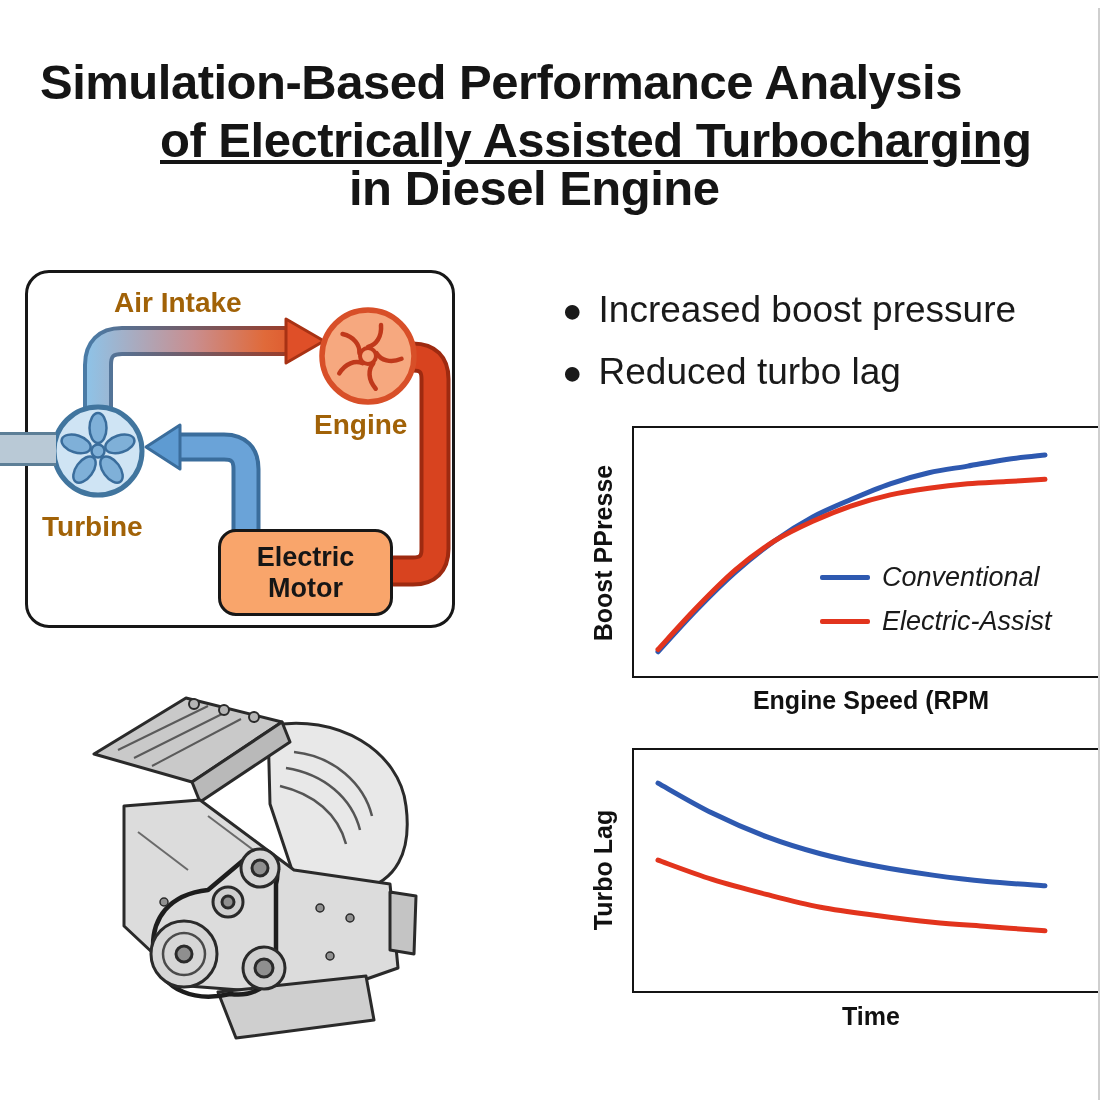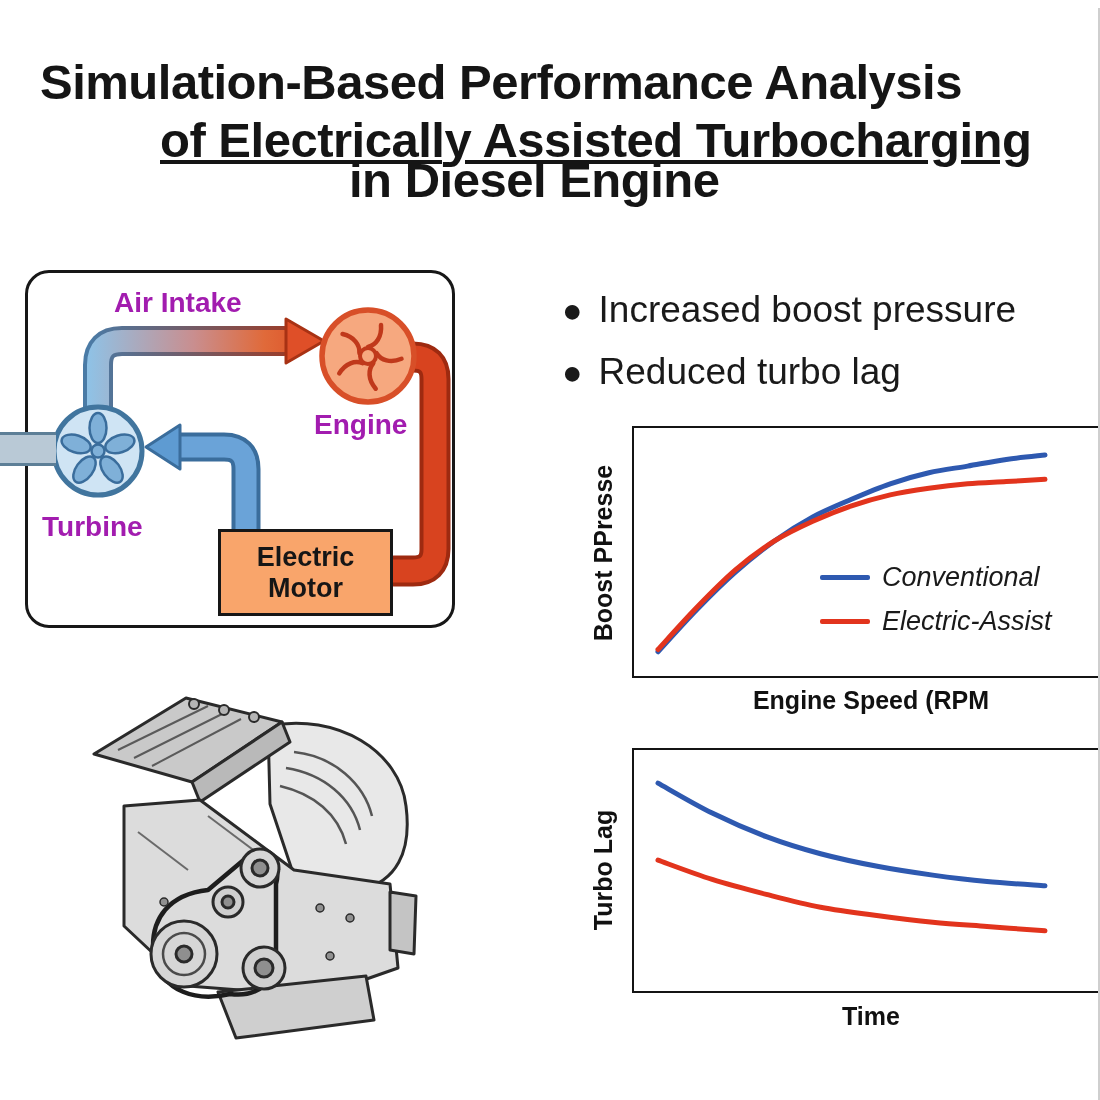--- a/index.html
+++ b/index.html
@@ -5,31 +5,31 @@
   html,body{margin:0;padding:0;background:#fff;}
   .canvas{
     position:relative;width:1100px;height:1100px;background:#ffffff;
     overflow:hidden;font-family:"Liberation Sans",sans-serif;color:#141414;margin-top:8px;
   }
   
   .title-line{position:absolute;white-space:nowrap;font-weight:700;font-size:49px;
     letter-spacing:-0.5px;color:#151515;}
   #t1{left:40px;top:46px;}
   #t2{left:160px;top:104px;text-decoration:underline;}
-  #t3{left:349px;top:144px;}
+  #t3{left:349px;top:152px;}
   
   .flow-box{position:absolute;left:25px;top:262px;width:430px;height:358px;
     border:3.5px solid #171717;border-radius:24px;background:#fff;box-sizing:border-box;}
   .flow-box svg{position:absolute;left:0;top:0;}
-  .diagram-label{position:absolute;font-weight:700;font-size:28px;color:#a21caf;white-space:nowrap;text-align:center;}
+  .diagram-label{position:absolute;font-weight:700;font-size:28px;color:#a16207;white-space:nowrap;text-align:center;}
   #lbl-air{left:86px;top:14px;}
   #lbl-turbine{left:286px;top:136px;}
   #lbl-exhaust{left:14px;top:238px;}
   .motor-box{position:absolute;left:190px;top:256px;width:175px;height:87px;
-    border:3px solid #171717;border-radius:0;display:flex;align-items:center;justify-content:center;
+    border:3px solid #171717;border-radius:18px;display:flex;align-items:center;justify-content:center;
     text-align:center;box-sizing:border-box;}
   .motor-box span{font-weight:700;font-size:27px;line-height:31px;width:130px;color:#161616;}
   .exhaust-stub{position:absolute;left:0;top:424px;width:56px;height:34px;background:#b9c9d6;
     border-top:3px solid #5d7f97;border-bottom:3px solid #5d7f97;box-sizing:border-box;z-index:4;}
   
   .bullets{position:absolute;left:562px;top:280px;display:flex;flex-direction:column;gap:18px;}
   .bullet-row{display:flex;align-items:flex-start;gap:16px;font-size:37px;color:#1a1a1a;white-space:nowrap;}
   .bullet-dot{font-size:34px;line-height:44px;}
   .bullet-txt{line-height:44px;}
   

